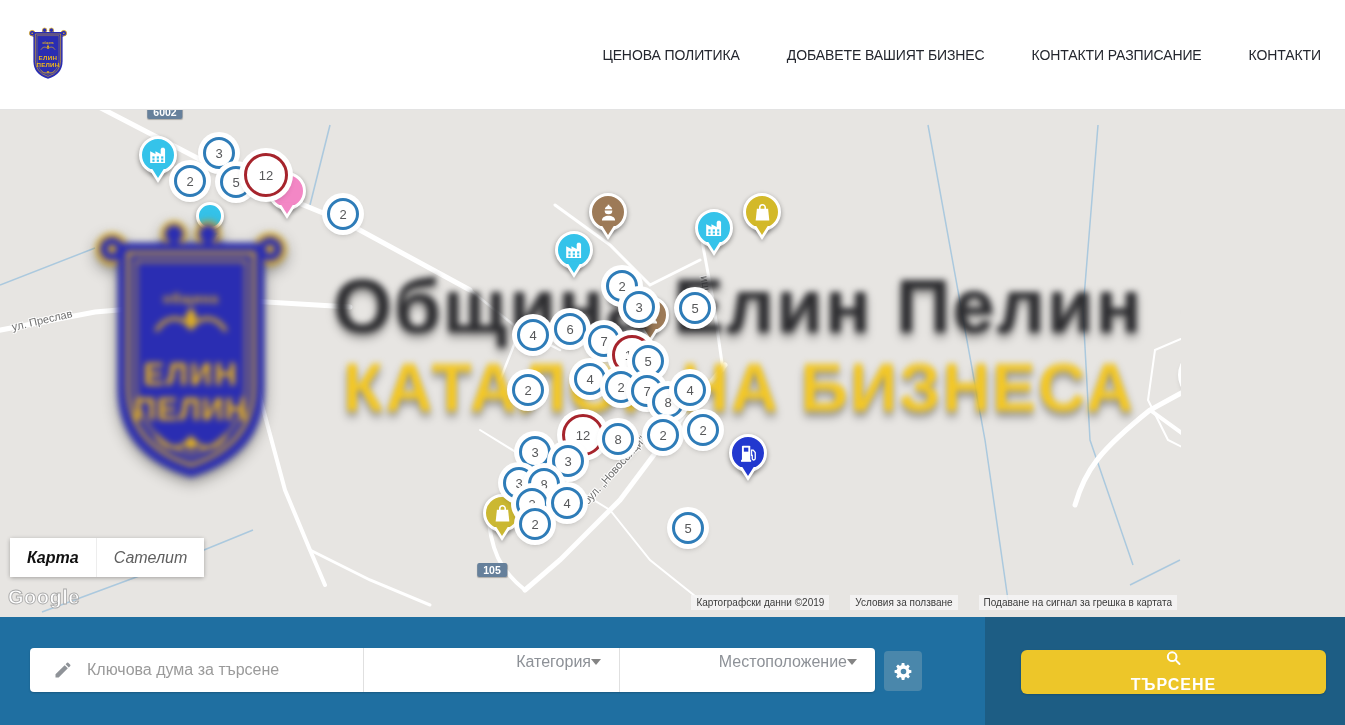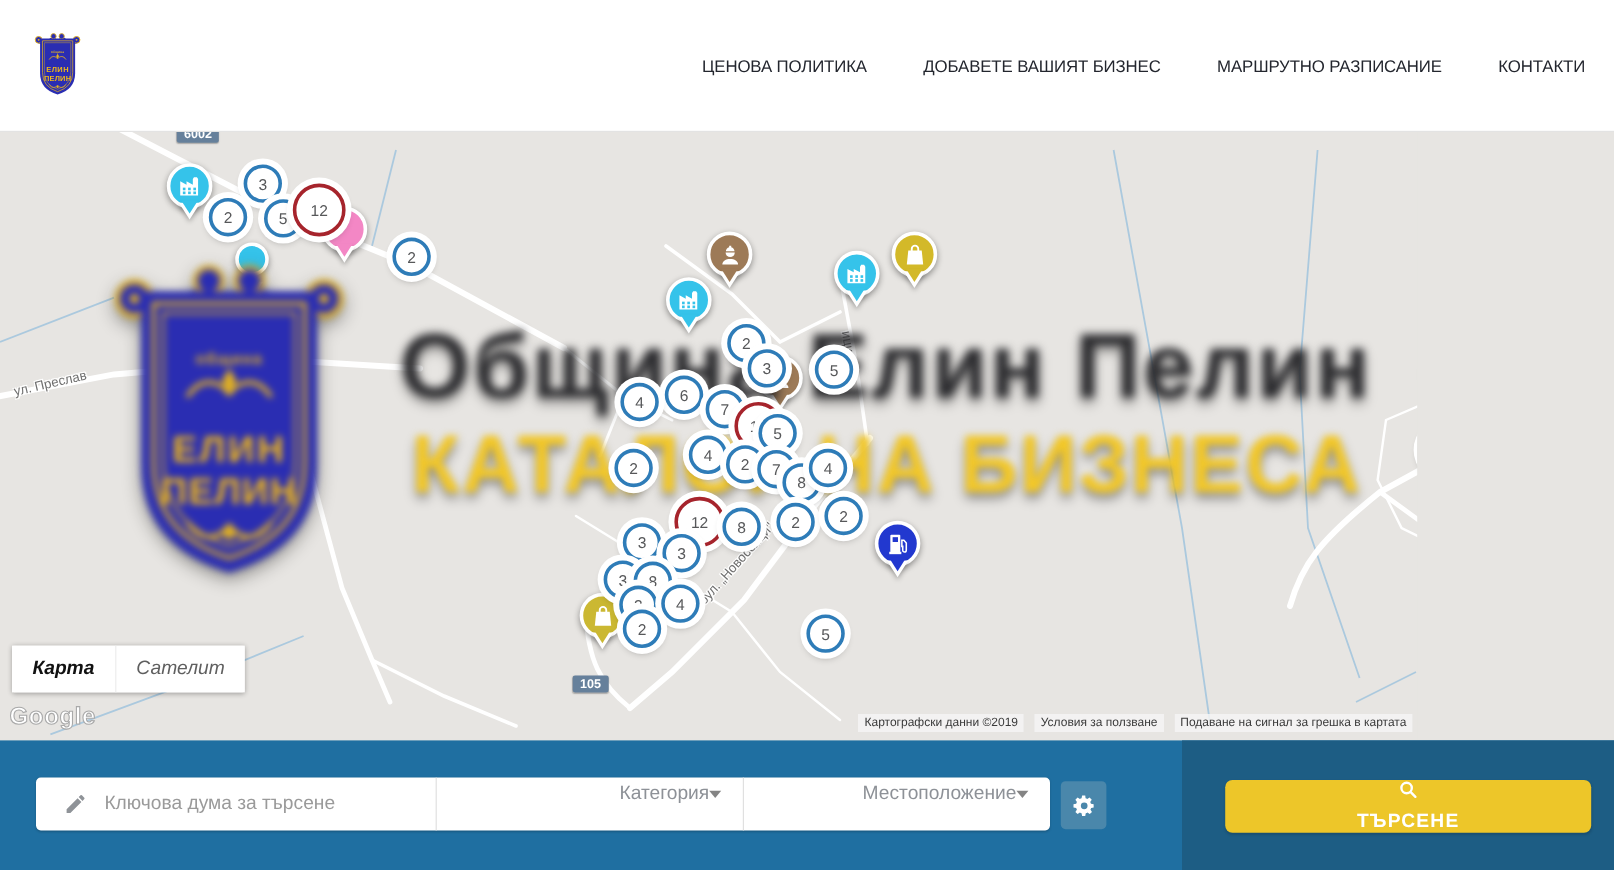--- a/index.html
+++ b/index.html
@@ -55,21 +55,21 @@
 
   
   #maptype { position:absolute; left:10px; top:428px; display:flex; z-index:10;
              box-shadow:0 1px 4px rgba(0,0,0,.3); border-radius:2px; }
   .maptype-btn { background:#fff; height:39px; display:flex; align-items:center; justify-content:center;
                  font-size:16px; padding:0 17px; cursor:pointer;font-style:italic; }
   .maptype-btn.sel { font-weight:bold; color:#111; }
   .maptype-btn.unsel { color:#5f5f5f; border-left:1px solid #ededed; }
   #google-logo { position:absolute; left:8px; top:476px; z-index:10; font-size:20px; font-weight:bold;
                  color:#fff; letter-spacing:.5px; -webkit-text-stroke:.9px #a9a9a9; cursor:pointer; }
-  #attribution { position:absolute; right:4px; top:485px; z-index:10; display:flex; gap:9px; }
+  #attribution { position:absolute; right:4px; top:485px; z-index:10; display:flex; gap:21px; }
   #attribution span { background:rgba(245,245,245,.85); color:#3b3b3b; font-size:10px; padding:2px 5px; white-space:nowrap; }
   .ctrl { position:absolute; background:#fff; box-shadow:0 1px 4px rgba(0,0,0,.3); border-radius:2px;
           display:flex; align-items:center; justify-content:center; cursor:pointer; z-index:10; }
   #lock-btn { left:1303px; top:251px; width:36px; height:36px; }
   #pegman { left:1297px; top:327px; width:38px; height:38px; }
   #zoom-ctrl { position:absolute; left:1297px; top:395px; width:38px; height:86px; background:#fff;
                box-shadow:0 1px 4px rgba(0,0,0,.3); border-radius:2px; z-index:10; display:flex; flex-direction:column; }
   .zoom-btn { flex:1; display:flex; align-items:center; justify-content:center; font-size:24px;
               font-weight:bold; color:#666; cursor:pointer; }
   #zoom-ctrl .sep { height:1px; background:#e6e6e6; margin:0 6px; }
@@ -382,21 +382,21 @@
     <text x="105" y="172" text-anchor="middle" font-family="Liberation Sans,sans-serif" font-size="31" font-weight="bold" fill="#f0b818" letter-spacing="2">ЕЛИН</text>
     <text x="105" y="207" text-anchor="middle" font-family="Liberation Sans,sans-serif" font-size="31" font-weight="bold" fill="#f0b818" letter-spacing="1">ПЕЛИН</text>
     <path d="M 70,222 c 10,16 25,16 35,3 c 10,13 25,13 35,-3" stroke="#e6b41e" stroke-width="3.5" fill="none"></path>
     <circle cx="105" cy="232" r="4.5" fill="#e6b41e"></circle>
   </svg>
         </div>
     </div>
     <div id="nav">
       <div class="nav-item">ЦЕНОВА ПОЛИТИКА</div>
       <div class="nav-item">ДОБАВЕТЕ ВАШИЯТ БИЗНЕС</div>
-      <div class="nav-item">МАРШРУТНО РАЗПИСАНИЕ</div>
+      <div class="nav-item">КОНТАКТИ РАЗПИСАНИЕ</div>
       <div class="nav-item">КОНТАКТИ</div>
     </div>
   </div>
 
   <div id="searchbar">
     <div class="dark-panel"></div>
     <div id="search-fields">
       <div id="kw-sec">
         <svg viewBox="0 0 24 24" width="20" height="20" fill="#8f9398">
             <path d="M3 17.2V21h3.8L17.8 10 14 6.2 3 17.2zM20.7 7.1c.4-.4.4-1 0-1.4l-2.4-2.4a1 1 0 0 0-1.4 0l-1.8 1.8 3.8 3.8 1.8-1.8z"></path>

